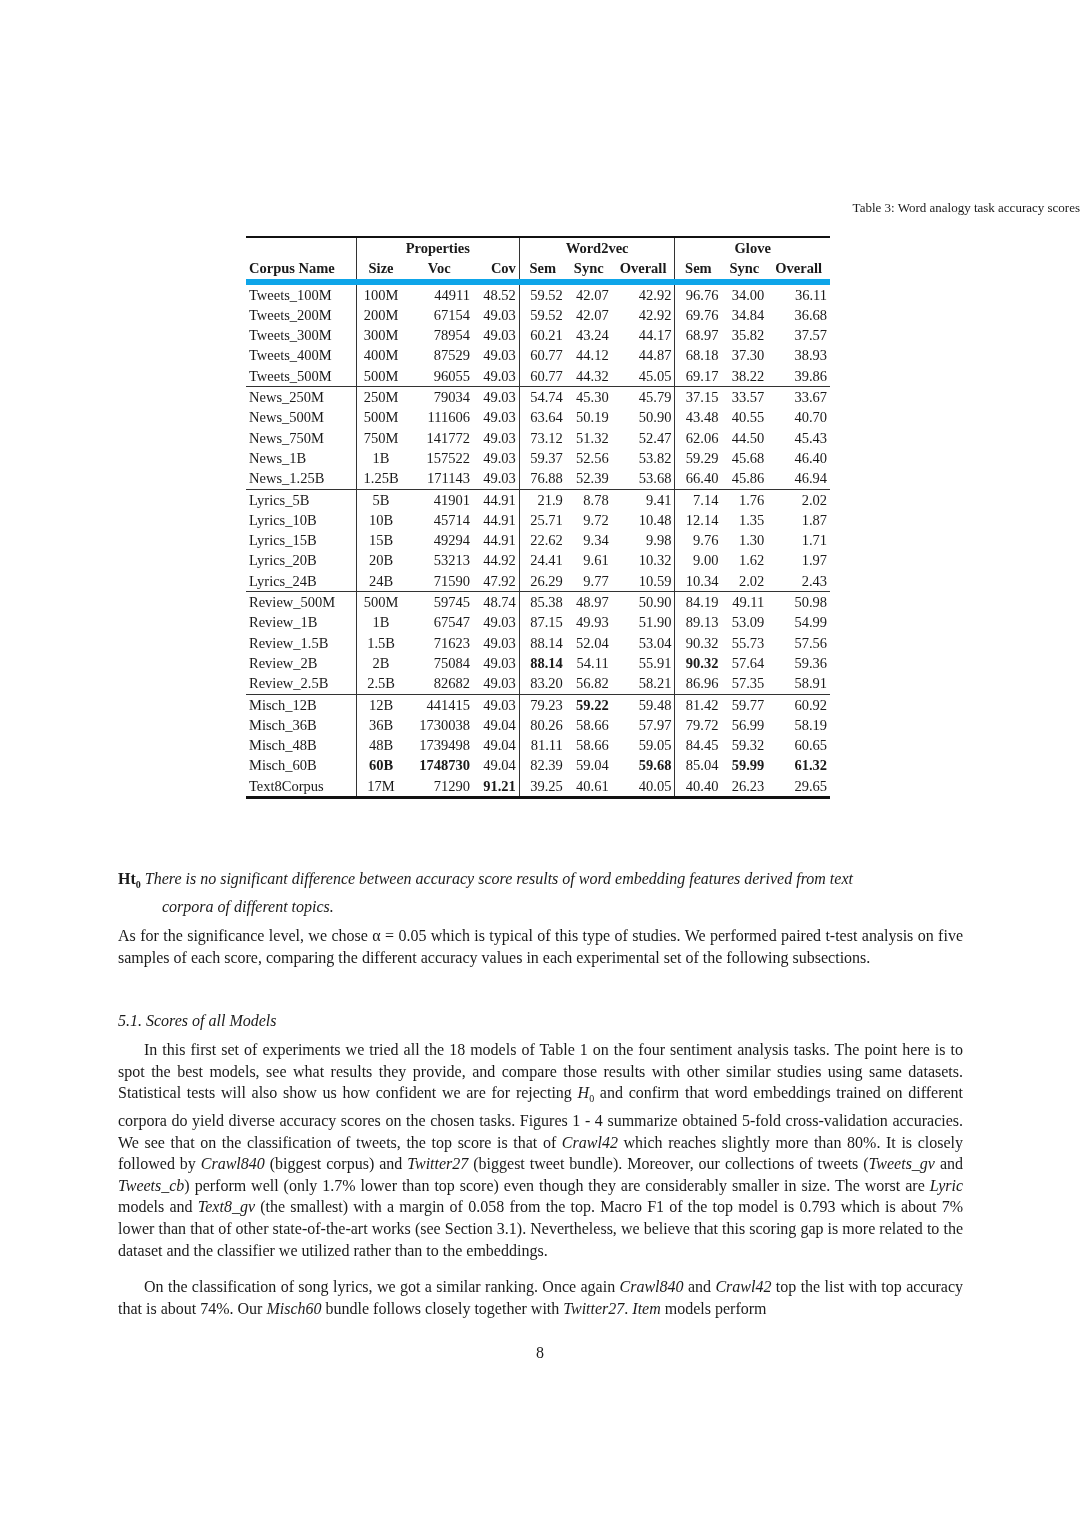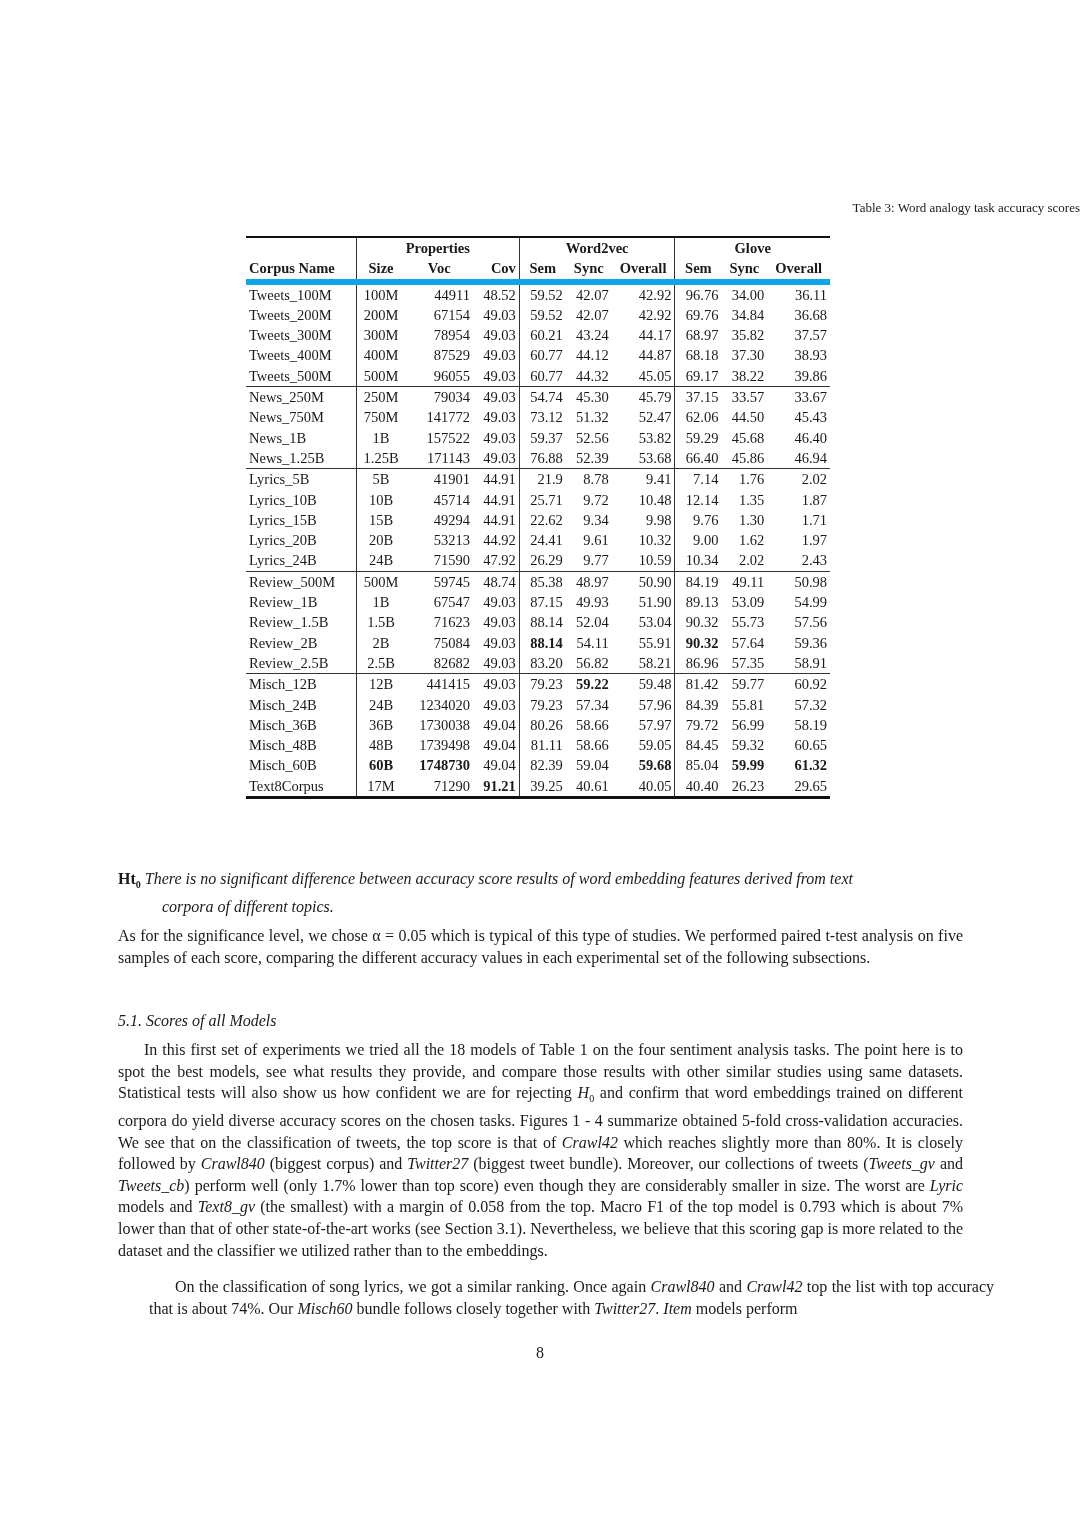--- a/index.html
+++ b/index.html
@@ -33,21 +33,21 @@
   .ht .lab { font-weight: bold; }
   .ht .body { font-style: italic; }
   .ht .indent { padding-left: 44px; display: block; }
   .para {
     position: absolute; left: 118px; width: 845px; font-size: 16px; line-height: 21.6px;
     text-align: justify;
   }
   .p1 { top: 925px; }
   .sec { position: absolute; top: 1012px; left: 118px; font-size: 16px; font-style: italic; }
   .p2 { top: 1039px; text-indent: 26px; }
-  .p3 { top: 1276px; text-indent: 26px; margin-left: 31px; }
+  .p3 { top: 1276px; text-indent: 26px; }
   i { font-style: italic; }
   .pagenum { position: absolute; top: 1344px; left: 0; width: 1080px; text-align: center; font-size: 16px; }
 </style>
 </head>
 <body>
 
 <div class="caption">Table 3: Word analogy task accuracy scores</div>
 
 <table class="results">
   <thead>
@@ -137,20 +137,32 @@
         <td class="r">79034</td>
         <td class="r">49.03</td>
         <td class="r vl">54.74</td>
         <td class="r">45.30</td>
         <td class="r">45.79</td>
         <td class="r vl">37.15</td>
         <td class="r">33.57</td>
         <td class="r">33.67</td>
       </tr>
       <tr>
+        <td class="l">News_500M</td>
+        <td class="c vl">500M</td>
+        <td class="r">111606</td>
+        <td class="r">49.03</td>
+        <td class="r vl">63.64</td>
+        <td class="r">50.19</td>
+        <td class="r">50.90</td>
+        <td class="r vl">43.48</td>
+        <td class="r">40.55</td>
+        <td class="r">40.70</td>
+      </tr>
+      <tr>
         <td class="l">News_750M</td>
         <td class="c vl">750M</td>
         <td class="r">141772</td>
         <td class="r">49.03</td>
         <td class="r vl">73.12</td>
         <td class="r">51.32</td>
         <td class="r">52.47</td>
         <td class="r vl">62.06</td>
         <td class="r">44.50</td>
         <td class="r">45.43</td>
@@ -303,32 +315,20 @@
         <td class="l">Misch_12B</td>
         <td class="c vl">12B</td>
         <td class="r">441415</td>
         <td class="r">49.03</td>
         <td class="r vl">79.23</td>
         <td class="r b">59.22</td>
         <td class="r">59.48</td>
         <td class="r vl">81.42</td>
         <td class="r">59.77</td>
         <td class="r">60.92</td>
-      </tr>
-      <tr>
-        <td class="l">Misch_24B</td>
-        <td class="c vl">24B</td>
-        <td class="r">1234020</td>
-        <td class="r">49.03</td>
-        <td class="r vl">79.23</td>
-        <td class="r">57.34</td>
-        <td class="r">57.96</td>
-        <td class="r vl">84.39</td>
-        <td class="r">55.81</td>
-        <td class="r">57.32</td>
       </tr>
       <tr>
         <td class="l">Misch_36B</td>
         <td class="c vl">36B</td>
         <td class="r">1730038</td>
         <td class="r">49.04</td>
         <td class="r vl">80.26</td>
         <td class="r">58.66</td>
         <td class="r">57.97</td>
         <td class="r vl">79.72</td>

